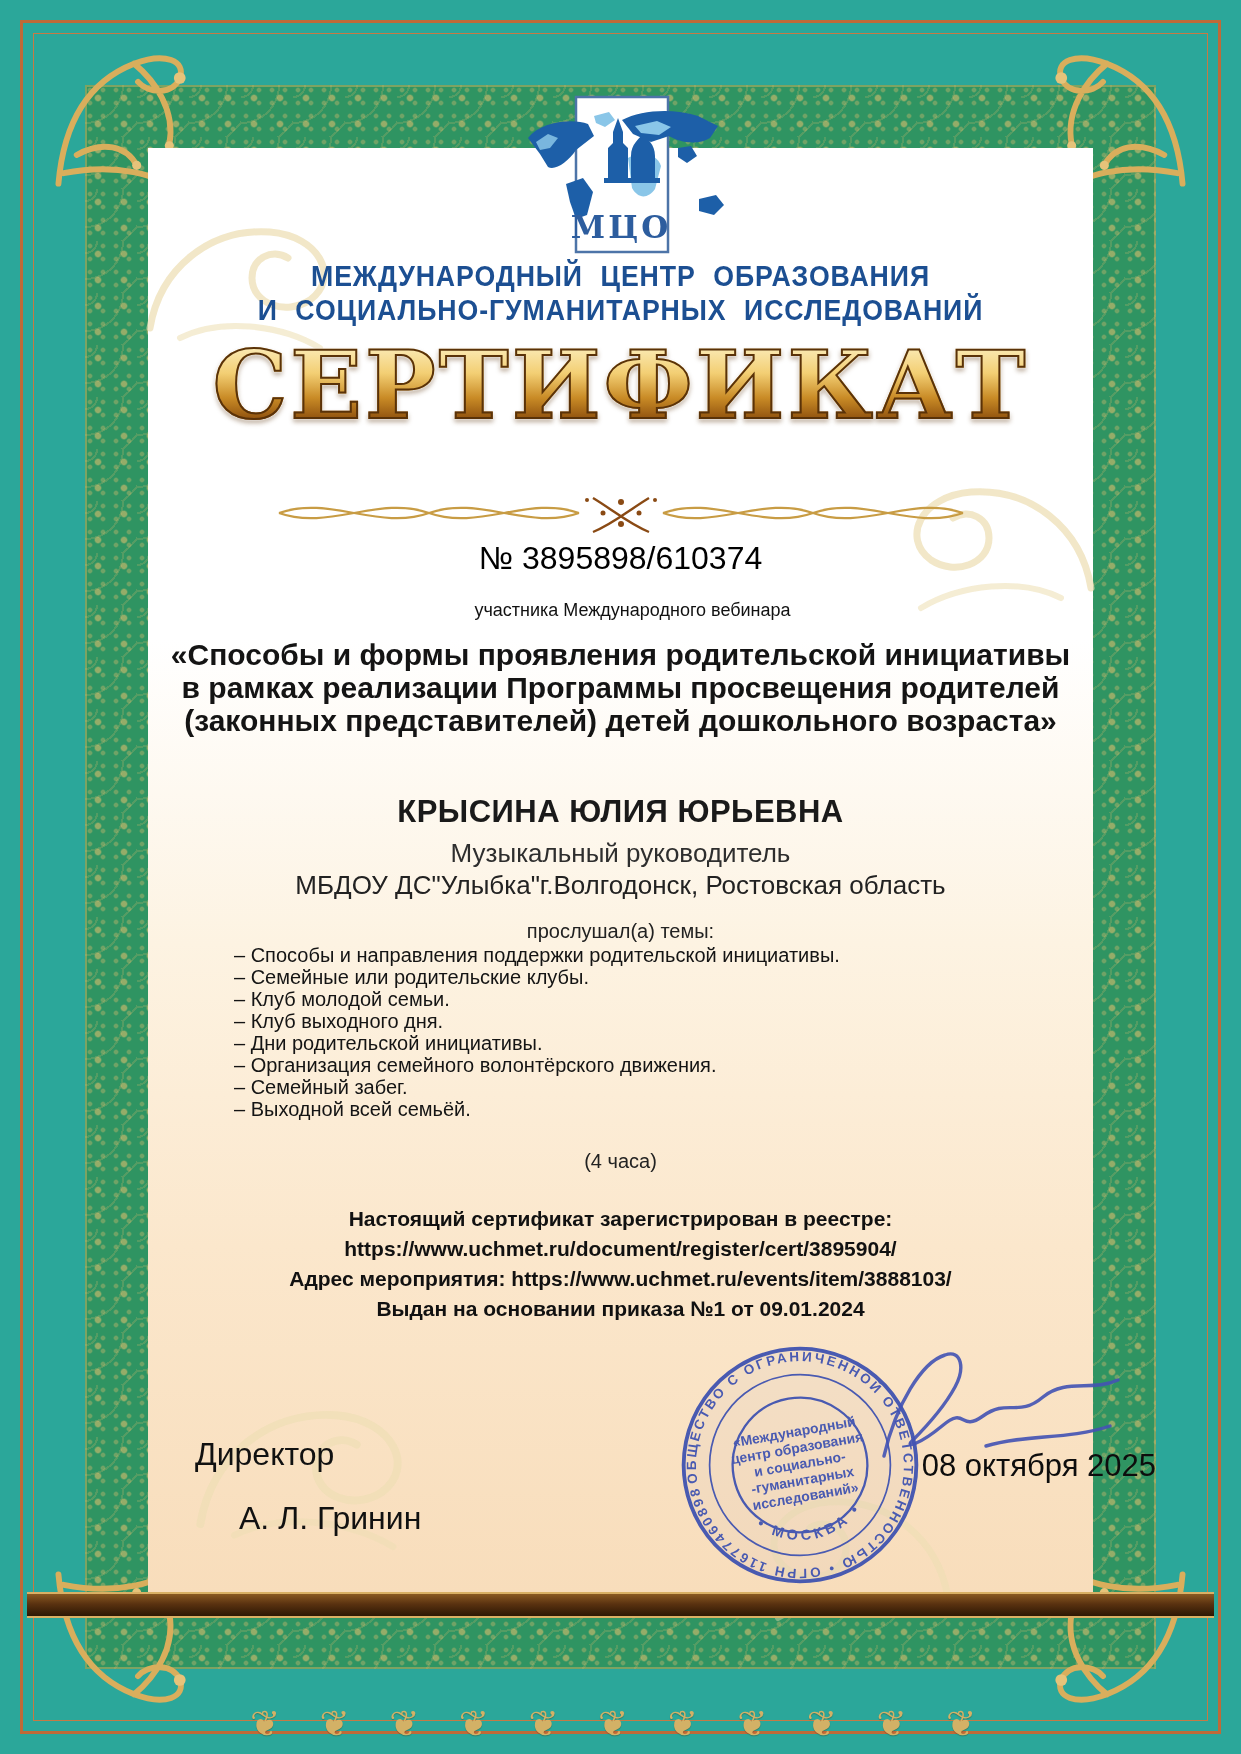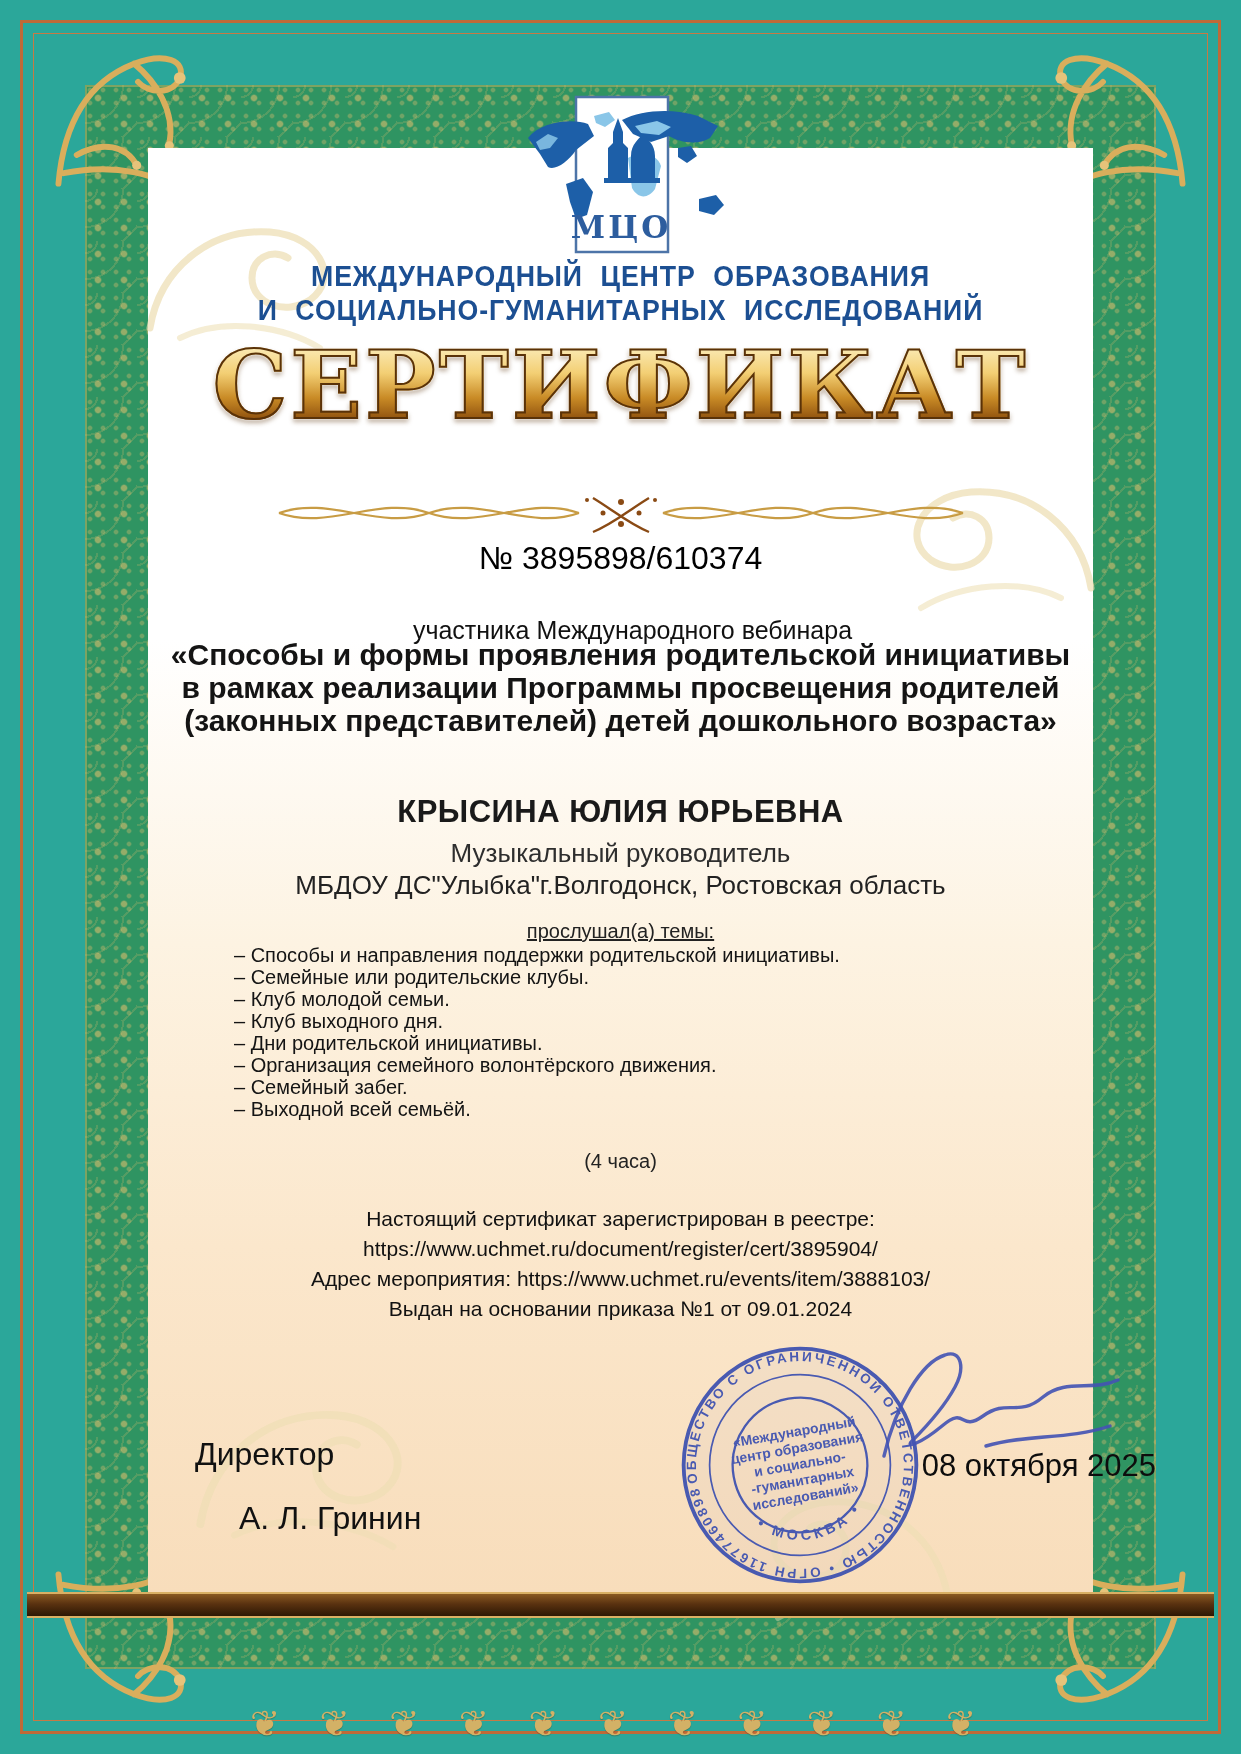--- a/index.html
+++ b/index.html
@@ -69,37 +69,37 @@
     background:linear-gradient(180deg,#fdf2c8 5%, #f3cf74 38%, #c98b26 62%, #8a4c0c 85%, #6f3a06 100%);
     -webkit-background-clip:text; background-clip:text;
     color:#a46818; -webkit-text-fill-color:transparent;
     -webkit-text-stroke:2px #5a3208;
     filter:drop-shadow(0 0 1px #ffffff) drop-shadow(0 3px 2px rgba(90,50,10,.35));
     white-space:nowrap;
   }
   .divider { position:absolute; left:50%; top:342px; transform:translateX(-50%); }
 
   .cert-number { position:absolute; left:0; right:0; top:392px; font-size:32px; color:#000; }
-  .subtitle    { position:absolute; left:0; right:0; top:468px; font-size:25px; color:#111;margin-left:24px; }
+  .subtitle    { position:absolute; left:0; right:0; top:452px; font-size:18px; color:#111;margin-left:24px; }
   .webinar-title {
     position:absolute; left:0; right:0; top:490px;
     font-size:30px; font-weight:bold; line-height:33px; color:#141414;
   }
   .recipient-name {
     position:absolute; left:0; right:0; top:646px;
     font-size:31px; font-weight:bold; letter-spacing:.5px; color:#1a1a1a;
   }
   .recipient-position { position:absolute; left:0; right:0; top:690px; font-size:26px; color:#2e2e2e; }
   .recipient-org      { position:absolute; left:0; right:0; top:722px; font-size:26px; color:#222; }
 
-  .topics-label { position:absolute; left:0; right:0; top:772px; font-size:20px; color:#222;text-decoration:underline; }
+  .topics-label { position:absolute; left:0; right:0; top:772px; font-size:20px; color:#222; }
   .topics-list  { position:absolute; left:86px; top:796px; text-align:left; font-size:20px; line-height:22px; color:#141414; white-space:nowrap; }
   .duration     { position:absolute; left:0; right:0; top:1002px; font-size:20px; color:#222; }
 
-  .registry { position:absolute; left:0; right:0; top:1056px; font-size:21px; line-height:30px; color:#111; }
+  .registry { position:absolute; left:0; right:0; top:1056px; font-size:21px; line-height:30px; color:#111;font-weight:bold; }
 
   .stamp { position:absolute; left:527px; top:1192px; width:250px; height:250px; transform:rotate(-10deg); opacity:.92; }
   .signature { position:absolute; left:718px; top:1186px; width:272px; height:155px; opacity:.9; }
 
   .director-label { position:absolute; left:47px; top:1288px; font-size:32px; color:#111; text-align:center; }
   .director-name  { position:absolute; left:47px; top:1352px; font-size:32px; color:#111; text-align:left;margin-left:44px; }
   .issue-date     { position:absolute; left:588px; top:1300px; width:420px; font-size:31px; color:#0d0d0d; text-align:right; white-space:nowrap; }
 
   .bottom-band {
     position:absolute; left:27px; right:27px; top:1592px; height:26px;

